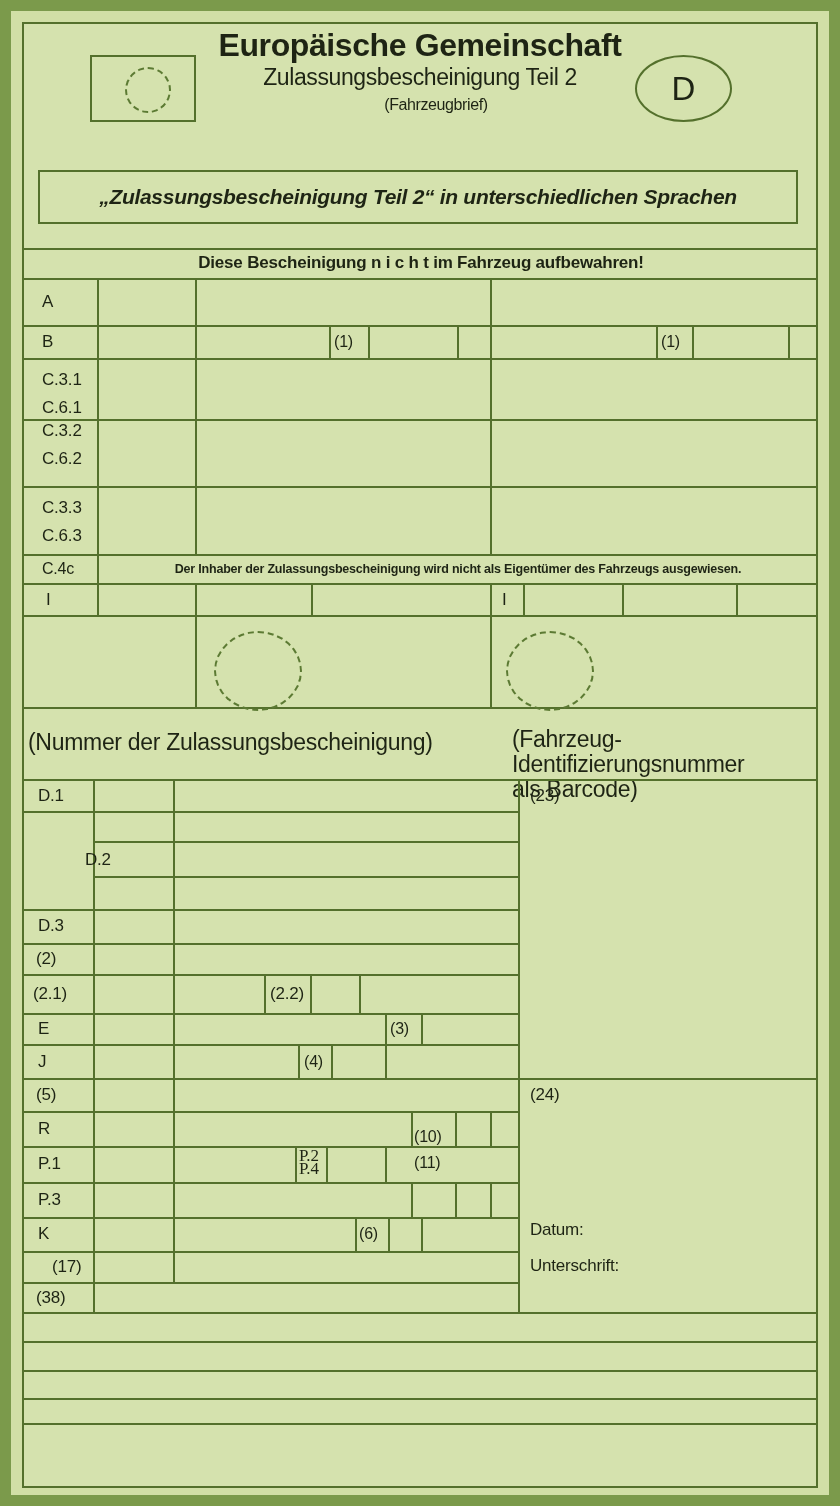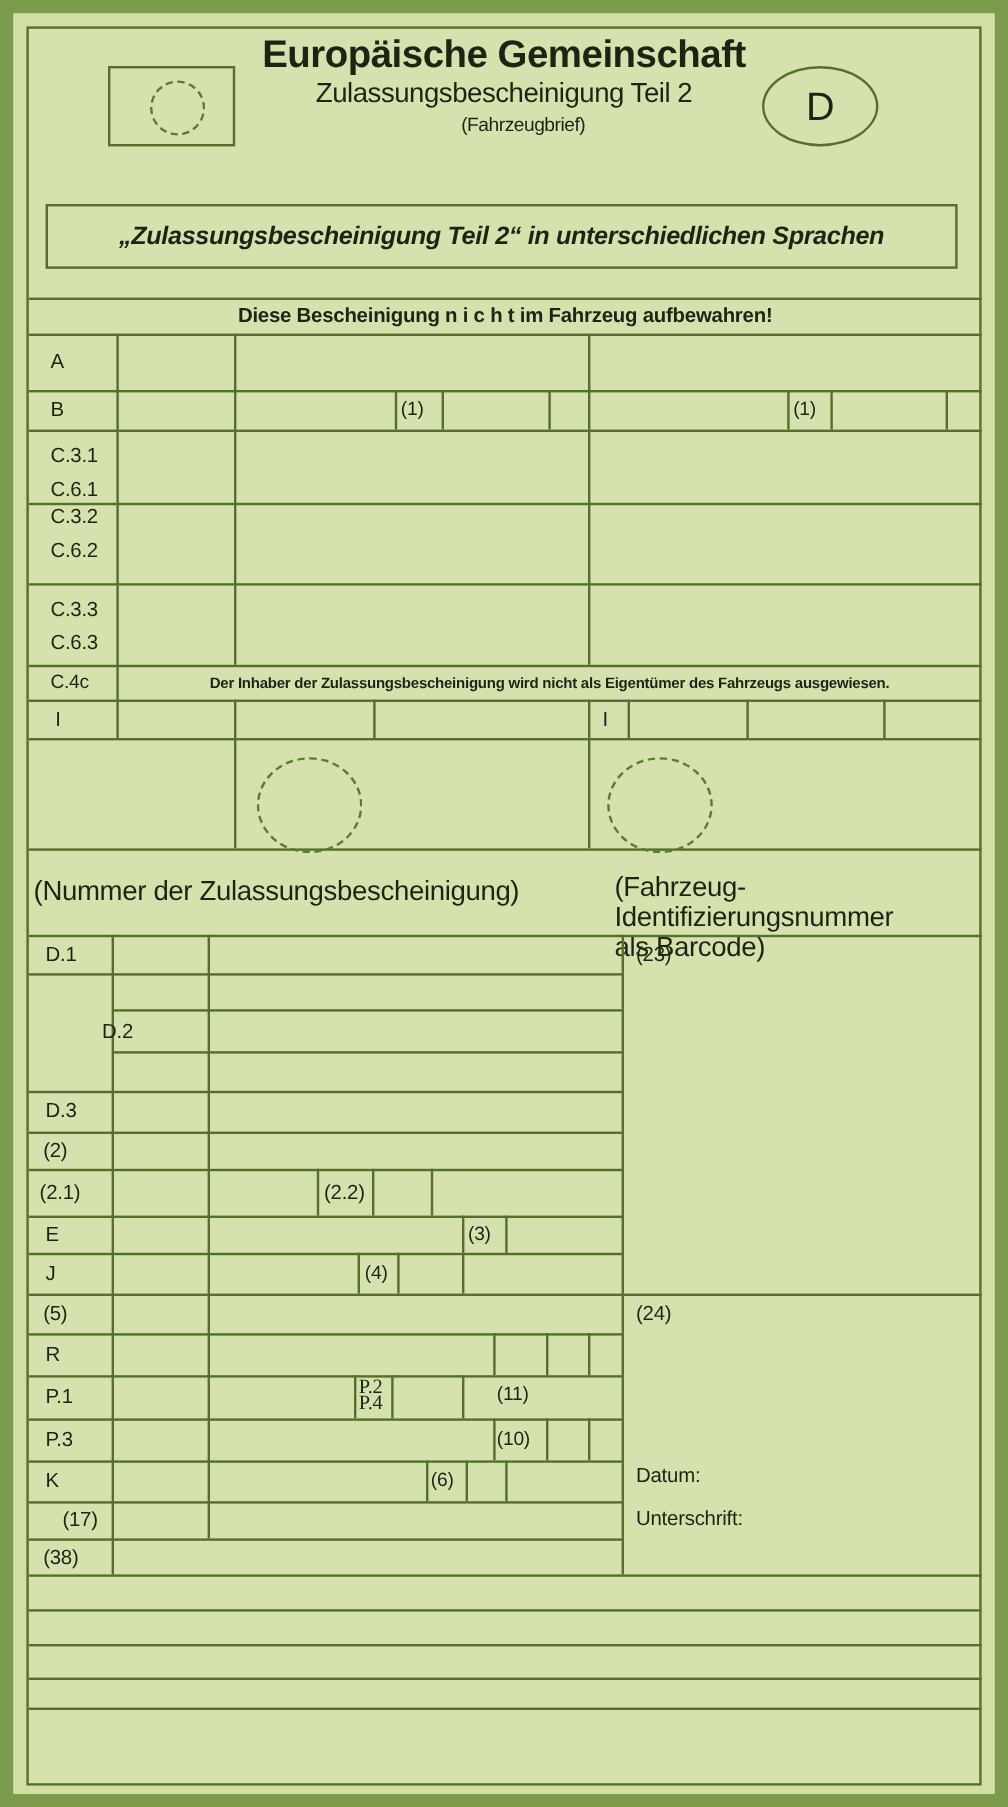--- a/index.html
+++ b/index.html
@@ -191,21 +191,21 @@
   <div class="lbl small" style="left:304px;top:1053px;">(4)</div>
   <div class="lbl" style="left:36px;top:1086px;">(5)</div>
   <div class="lbl" style="left:38px;top:1120px;">R</div>
   <div class="lbl small" style="left:414px;top:1120px;margin-top:34px;">(11)</div>
   <div class="lbl" style="left:38px;top:1155px;">P.1</div>
   <div class="lbl tiny" style="left:299px;top:1149px;">
     <div>P.2</div>
     <div>P.4</div>
   </div>
   <div class="lbl" style="left:38px;top:1191px;">P.3</div>
-  <div class="lbl small" style="left:414px;top:1191px;">(10)</div>
+  <div class="lbl small" style="left:414px;top:1128px;">(10)</div>
   <div class="lbl" style="left:38px;top:1225px;">K</div>
   <div class="lbl small" style="left:359px;top:1225px;">(6)</div>
   <div class="lbl" style="left:52px;top:1258px;">(17)</div>
   <div class="lbl" style="left:36px;top:1289px;">(38)</div>
 
   <div class="lbl" style="left:530px;top:787px;">(23)</div>
   <div class="lbl" style="left:530px;top:1086px;">(24)</div>
   <div class="lbl" style="left:530px;top:1221px;">Datum:</div>
   <div class="lbl" style="left:530px;top:1257px;">Unterschrift:</div>
 

